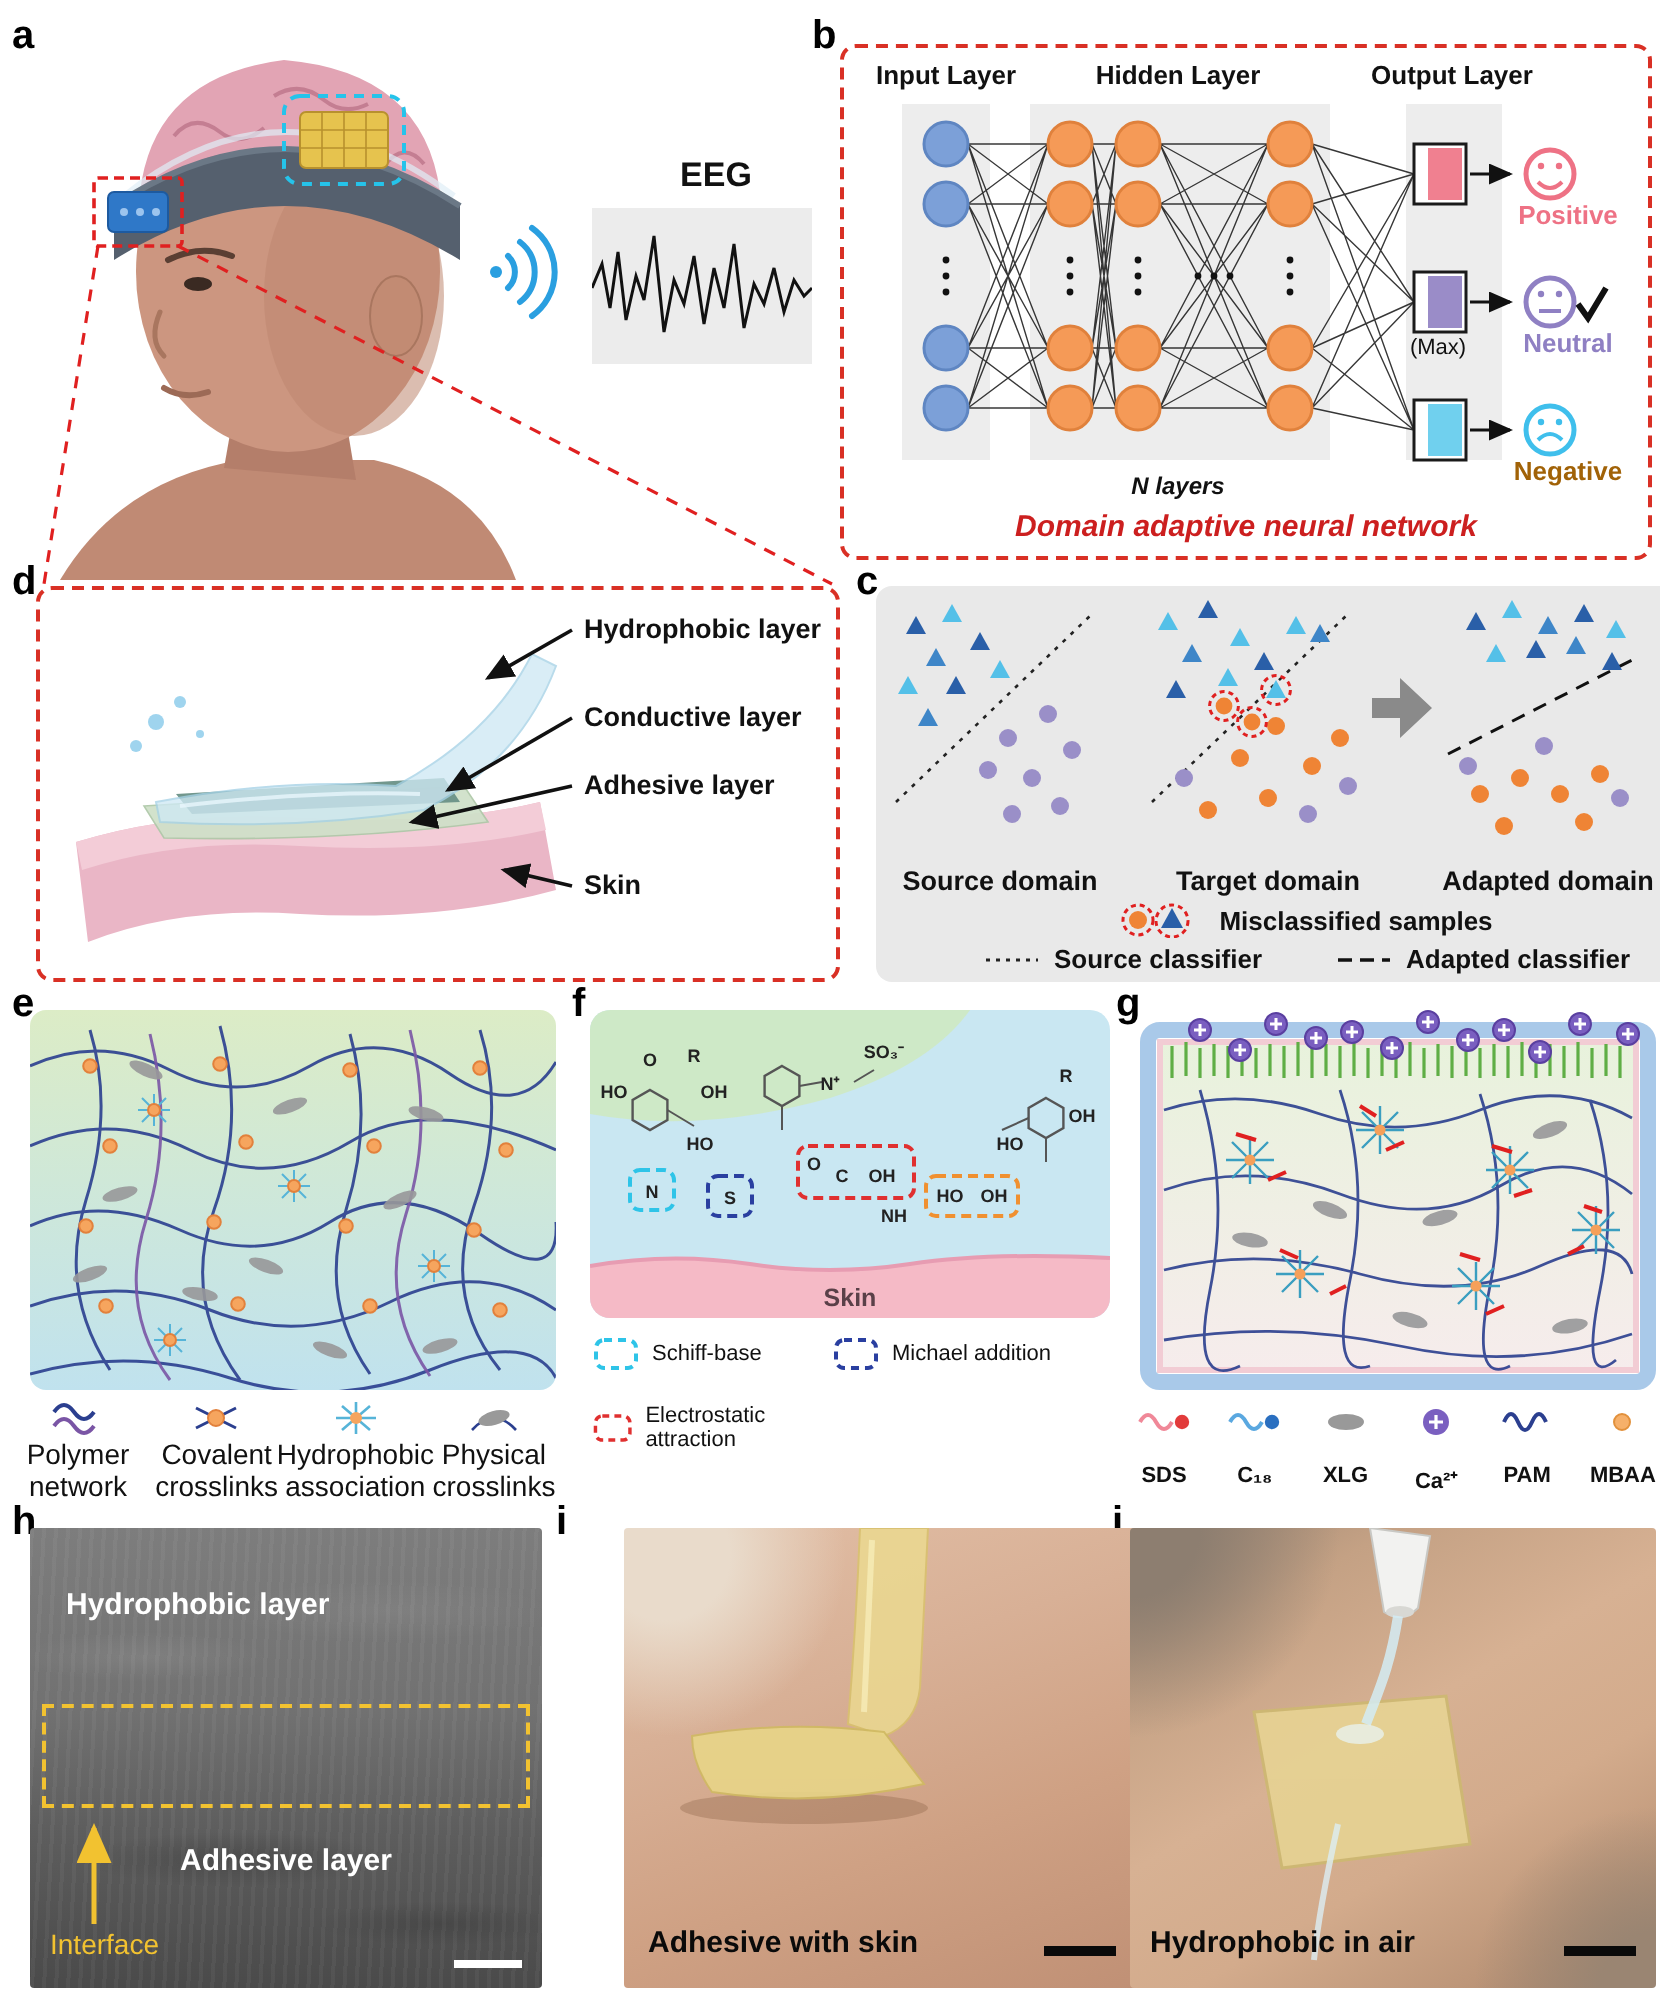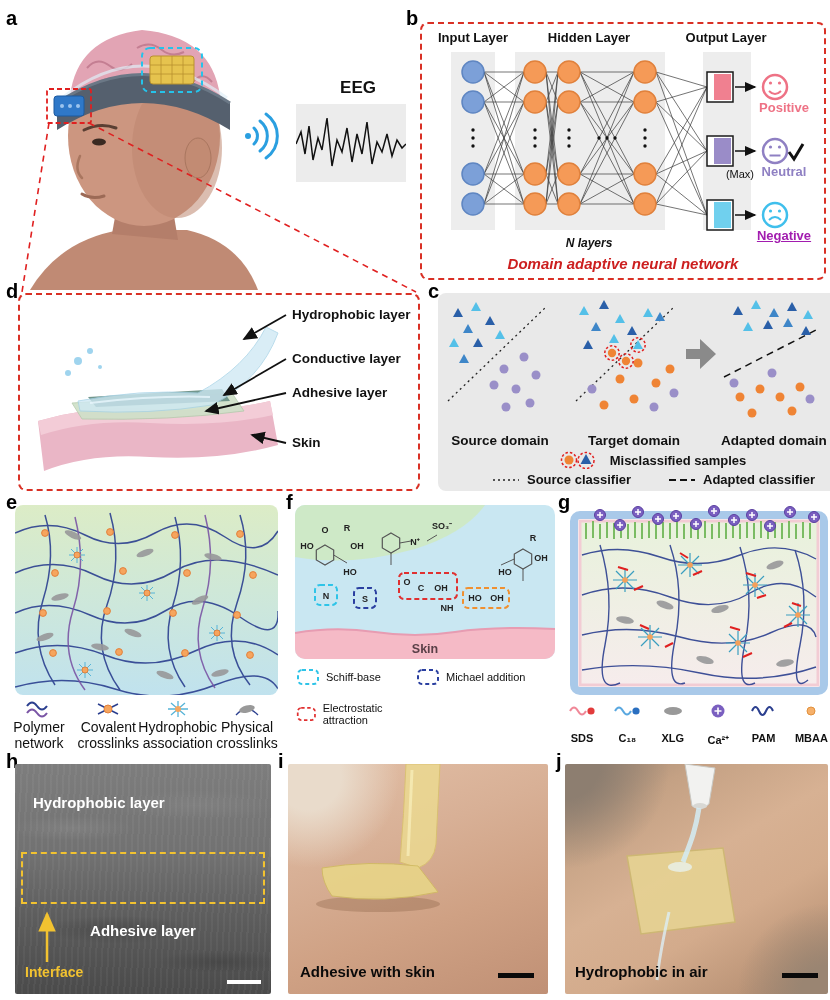--- a/index.html
+++ b/index.html
@@ -5,41 +5,41 @@
   html,body{margin:0;padding:0;background:#fff;font-family:"Liberation Sans",sans-serif;color:#111;}
   .canvas{position:relative;width:830px;height:1000px;background:#fff;overflow:hidden;}
   .abs{position:absolute;}
   .plabel{position:absolute;font-size:20px;font-weight:bold;color:#000;line-height:1;}
   .hdr{position:absolute;font-size:13px;font-weight:bold;text-align:center;}
   .dlabel{position:absolute;font-size:13.5px;font-weight:bold;}
   .b-red-dash{border:2.5px dashed #d93025;border-radius:8px;box-sizing:border-box;}
   .cls-label{position:absolute;width:80px;text-align:center;font-size:13px;font-weight:bold;}
   .c-positive{color:#ee7285;}
   .c-neutral{color:#8f80c3;}
-  .c-negative{color:#a21caf;text-decoration:underline;}
+  .c-negative{color:#a16207;}
   .dom-label{position:absolute;width:120px;text-align:center;font-size:13.5px;font-weight:bold;}
   .legend-row{position:absolute;display:flex;align-items:center;justify-content:center;font-size:13px;font-weight:bold;gap:6px;}
   .eleg{position:absolute;display:flex;justify-content:space-between;}
   .eleg .item{display:flex;flex-direction:column;align-items:center;width:66px;text-align:center;font-size:14px;line-height:1.15;}
   .fleg{position:absolute;display:grid;grid-template-columns:120px 140px;row-gap:16px;}
   .fleg .item{display:flex;align-items:center;gap:6px;font-size:11px;font-weight:normal;}
   .gleg{position:absolute;display:flex;justify-content:space-between;padding:0 2px;box-sizing:border-box;}
   .gleg .item{display:flex;flex-direction:column;align-items:center;font-size:11px;font-weight:bold;gap:13px;}
   .photo-cap{position:absolute;font-size:15px;font-weight:bold;color:#0a0a0a;}
   .scalebar{position:absolute;}
   .sem{background:
     radial-gradient(ellipse 90px 18px at 22% 28%, rgba(255,255,255,.08), transparent 70%),
     radial-gradient(ellipse 120px 22px at 70% 18%, rgba(255,255,255,.06), transparent 70%),
     radial-gradient(ellipse 110px 20px at 40% 72%, rgba(0,0,0,.16), transparent 70%),
     radial-gradient(ellipse 90px 16px at 80% 86%, rgba(0,0,0,.13), transparent 70%),
     repeating-linear-gradient(93deg, rgba(255,255,255,.045) 0 2px, rgba(0,0,0,0) 2px 6px),
     linear-gradient(180deg,#7d7d7d 0%,#717171 40%,#5e5e5e 65%,#4a4a4a 100%);}
   .skin-i{background:
     radial-gradient(circle at 8% 6%, #e9dbcb 0 10%, transparent 28%),
-    linear-gradient(160deg,#e2bfa6 0%,#d8b096 35%,#cfa184 65%,#c09075 100%);}
+    linear-gradient(160deg,#e2bfa6 0%,#d8b096 35%,#cfa184 65%,#c09075 100%); margin-left: 24px;}
   .skin-j{background:
     radial-gradient(circle at 0% 0%, #8d7e70 0 10%, transparent 30%),
     radial-gradient(circle at 100% 100%, #9a8572 0 8%, transparent 26%),
     linear-gradient(150deg,#a08874 0%,#c4a184 20%,#d7b193 45%,#d3ab8c 65%,#bd9679 85%,#a8836a 100%);}
   .inset{position:absolute;background:#131a24;border:1px solid #2a2a2a;box-sizing:border-box;}
   .inset .angle{position:absolute;top:3px;right:5px;color:#fff;font-size:11px;font-weight:bold;}
   .skinband-label{position:absolute;left:0;right:0;bottom:3px;text-align:center;font-size:12.5px;font-weight:bold;color:#5a4048;}
 </style>
 </head>
 <body>
@@ -198,21 +198,21 @@
         <path d="M366,102 L371,109 L380,94" fill="none" stroke="#111" stroke-width="3"></path>
       </g>
       <g>
         <circle cx="352" cy="165" r="12" fill="#fff" stroke-width="2.5" stroke="#3fbfec"></circle>
         <circle cx="347.5" cy="161" r="1.6" fill="#3fbfec"></circle>
         <circle cx="356.5" cy="161" r="1.6" fill="#3fbfec"></circle>
         <path d="M346,170 Q352,164 358,170" fill="none" stroke-width="2" stroke="#3fbfec"></path>
       </g>
     </svg>
 
-    <div class="abs" style="left:262px;top:144px;width:70px;text-align:right;font-size:11px">(Max)</div>
+    <div class="abs" style="left:262px;top:144px;width:70px;text-align:center;font-size:11px">(Max)</div>
     <div class="cls-label c-positive" style="left:322px;top:76px">Positive</div>
     <div class="cls-label c-neutral" style="left:322px;top:140px">Neutral</div>
     <div class="cls-label c-negative" style="left:322px;top:204px">Negative</div>
     <div class="abs" style="left:92px;top:212px;width:150px;text-align:center;font-size:12px;font-style:italic;font-weight:bold">N layers</div>
     <div class="abs" style="left:0;top:231px;width:100%;text-align:center;font-size:15px;font-weight:bold;font-style:italic;color:#cc1f1f">Domain adaptive neural network</div>
   </div>
 
   <div class="abs" style="left:438px;top:293px;width:430px;height:198px;background:#e9e9e9;border-radius:8px">
     <svg class="abs" style="left:4px;top:4px" width="382" height="132" viewBox="0 0 382 132">
 
@@ -634,21 +634,21 @@
     <div class="abs" style="left:6px;right:6px;top:88px;height:52px;border:2.5px dashed #f2c230;box-sizing:border-box"></div>
     <div class="abs" style="left:0;right:0;top:158px;text-align:center;color:#fff;font-size:15px;font-weight:bold">Adhesive layer</div>
     <svg class="abs" style="left:20px;top:142px" width="24" height="58" viewBox="0 0 24 58">
       <defs>
         <marker id="ahy" markerWidth="9" markerHeight="8" refX="7" refY="3.5" orient="auto">
             <path d="M0,0L8,3.5L0,7Z" fill="#f2c230"></path>
           </marker>
       </defs>
       <line x1="12" y1="56" x2="12" y2="8" stroke="#f2c230" stroke-width="2.5" marker-end="url(#ahy)"></line>
     </svg>
-    <div class="abs" style="left:10px;top:200px;color:#f2c230;font-size:14px;font-weight:bold">Interface</div>
+    <div class="abs" style="left:10px;top:200px;color:#f2c230;font-size:14px;font-weight:normal">Interface</div>
     <div class="scalebar" style="right:10px;bottom:10px;width:34px;height:4px;background:#fff"></div>
   </div>
 
   <div class="abs skin-i" style="left:288px;top:764px;width:260px;height:230px;border-radius:2px;overflow:hidden">
     <svg width="260" height="230" viewBox="0 0 260 230">
       <ellipse cx="90" cy="140" rx="62" ry="8" fill="rgba(110,70,45,0.25)"></ellipse>
       <path d="M118,0 L152,0 L148,80 Q146,98 130,104 L112,98 Q116,50 118,0 Z" fill="#ecdb90" opacity="0.82" stroke="#d9c36a" stroke-width="1"></path>
       <path d="M34,104 Q80,96 130,102 L150,128 Q96,140 44,132 Q34,118 34,104 Z" fill="#e8d588" opacity="0.9" stroke="#d0ba62" stroke-width="1"></path>
       <path d="M124,6 Q122,50 120,92" stroke="#f6ecb8" stroke-width="3" fill="none" opacity="0.8"></path>
     </svg>

